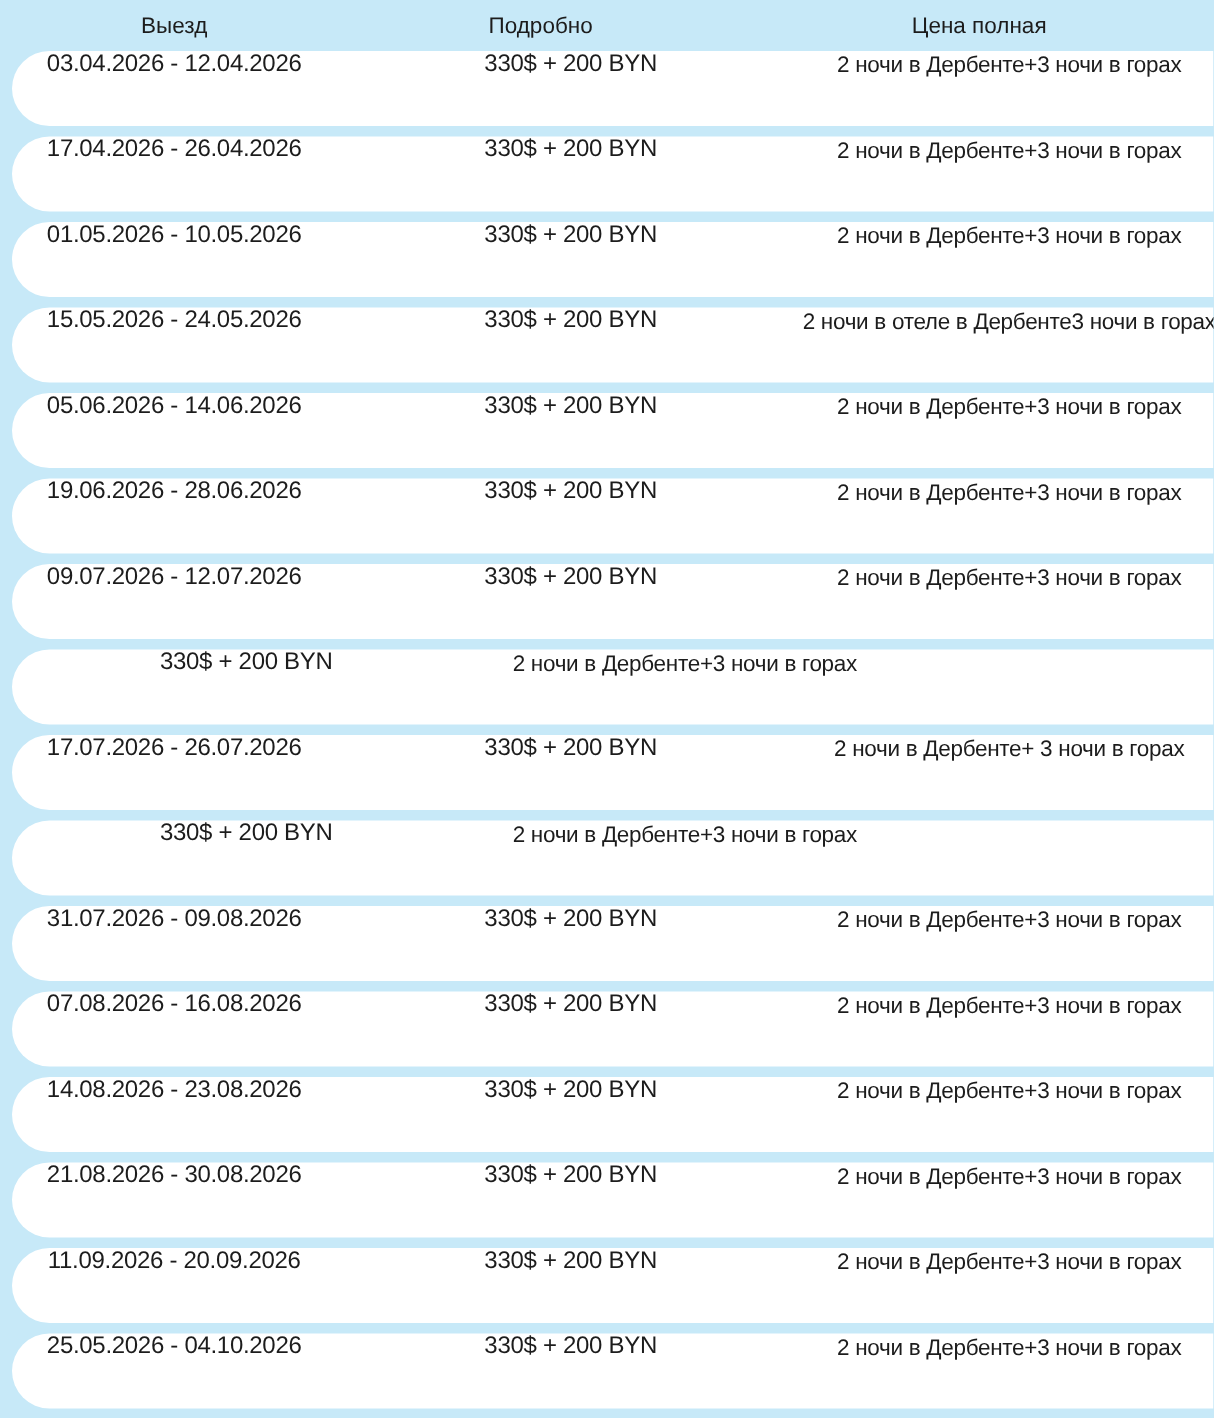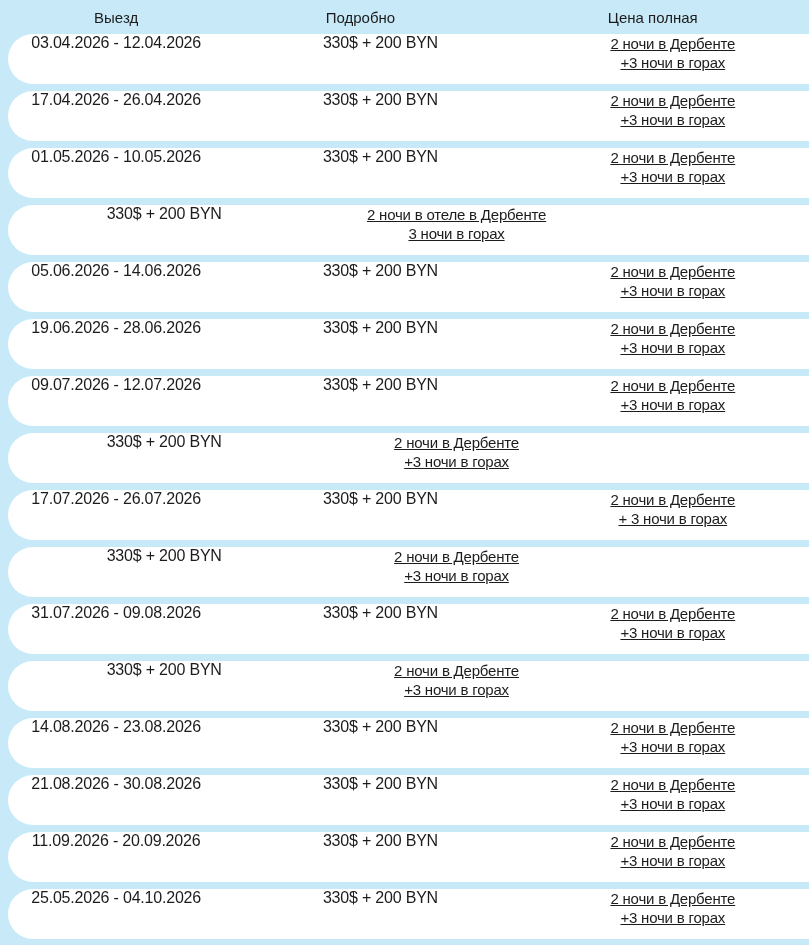--- a/index.html
+++ b/index.html
@@ -38,25 +38,24 @@
     border-radius: 25px 0 0 25px;
   }
   .cell {
     text-align: center;
     font-size: 16px;
     letter-spacing: -0.2px;
     white-space: nowrap;
   }
   .cell-details {
     display: flex;
-    flex-direction: column;
+    flex-direction: row;
     justify-content: center;
     font-size: 15px;
     line-height: 1.28;
-    text-decoration: underline;
   }
 </style>
 </head>
 <body style="--page-bg: #c7e9f8; --row-bg: #ffffff; --text-color: #1c1c1c;">
 
 <div class="tour-table">
   <div class="header-row">
     <div class="hcell col-date">Выезд</div>
     <div class="hcell col-details">Подробно</div>
     <div class="hcell col-price">Цена полная</div>
@@ -83,20 +82,21 @@
   <div class="row">
     <div class="cell col-date cell-departure">01.05.2026 - 10.05.2026</div>
     <div class="cell col-price cell-price">330$ + 200 BYN</div>
     <div class="cell col-details cell-details">
       <span class="details-line1">2 ночи в Дербенте</span>
       <span class="details-line2">+3 ночи в горах</span>
     </div>
   </div>
 
   <div class="row">
+    <div class="cell col-date cell-departure">15.05.2026 - 24.05.2026</div>
     <div class="cell col-price cell-price">330$ + 200 BYN</div>
     <div class="cell col-details cell-details">
       <span class="details-line1">2 ночи в отеле в Дербенте</span>
       <span class="details-line2">3 ночи в горах</span>
     </div>
   </div>
 
   <div class="row">
     <div class="cell col-date cell-departure">05.06.2026 - 14.06.2026</div>
     <div class="cell col-price cell-price">330$ + 200 BYN</div>
@@ -152,20 +152,21 @@
   <div class="row">
     <div class="cell col-date cell-departure">31.07.2026 - 09.08.2026</div>
     <div class="cell col-price cell-price">330$ + 200 BYN</div>
     <div class="cell col-details cell-details">
       <span class="details-line1">2 ночи в Дербенте</span>
       <span class="details-line2">+3 ночи в горах</span>
     </div>
   </div>
 
   <div class="row">
+    <div class="cell col-date cell-departure">07.08.2026 - 16.08.2026</div>
     <div class="cell col-price cell-price">330$ + 200 BYN</div>
     <div class="cell col-details cell-details">
       <span class="details-line1">2 ночи в Дербенте</span>
       <span class="details-line2">+3 ночи в горах</span>
     </div>
   </div>
 
   <div class="row">
     <div class="cell col-date cell-departure">14.08.2026 - 23.08.2026</div>
     <div class="cell col-price cell-price">330$ + 200 BYN</div>

